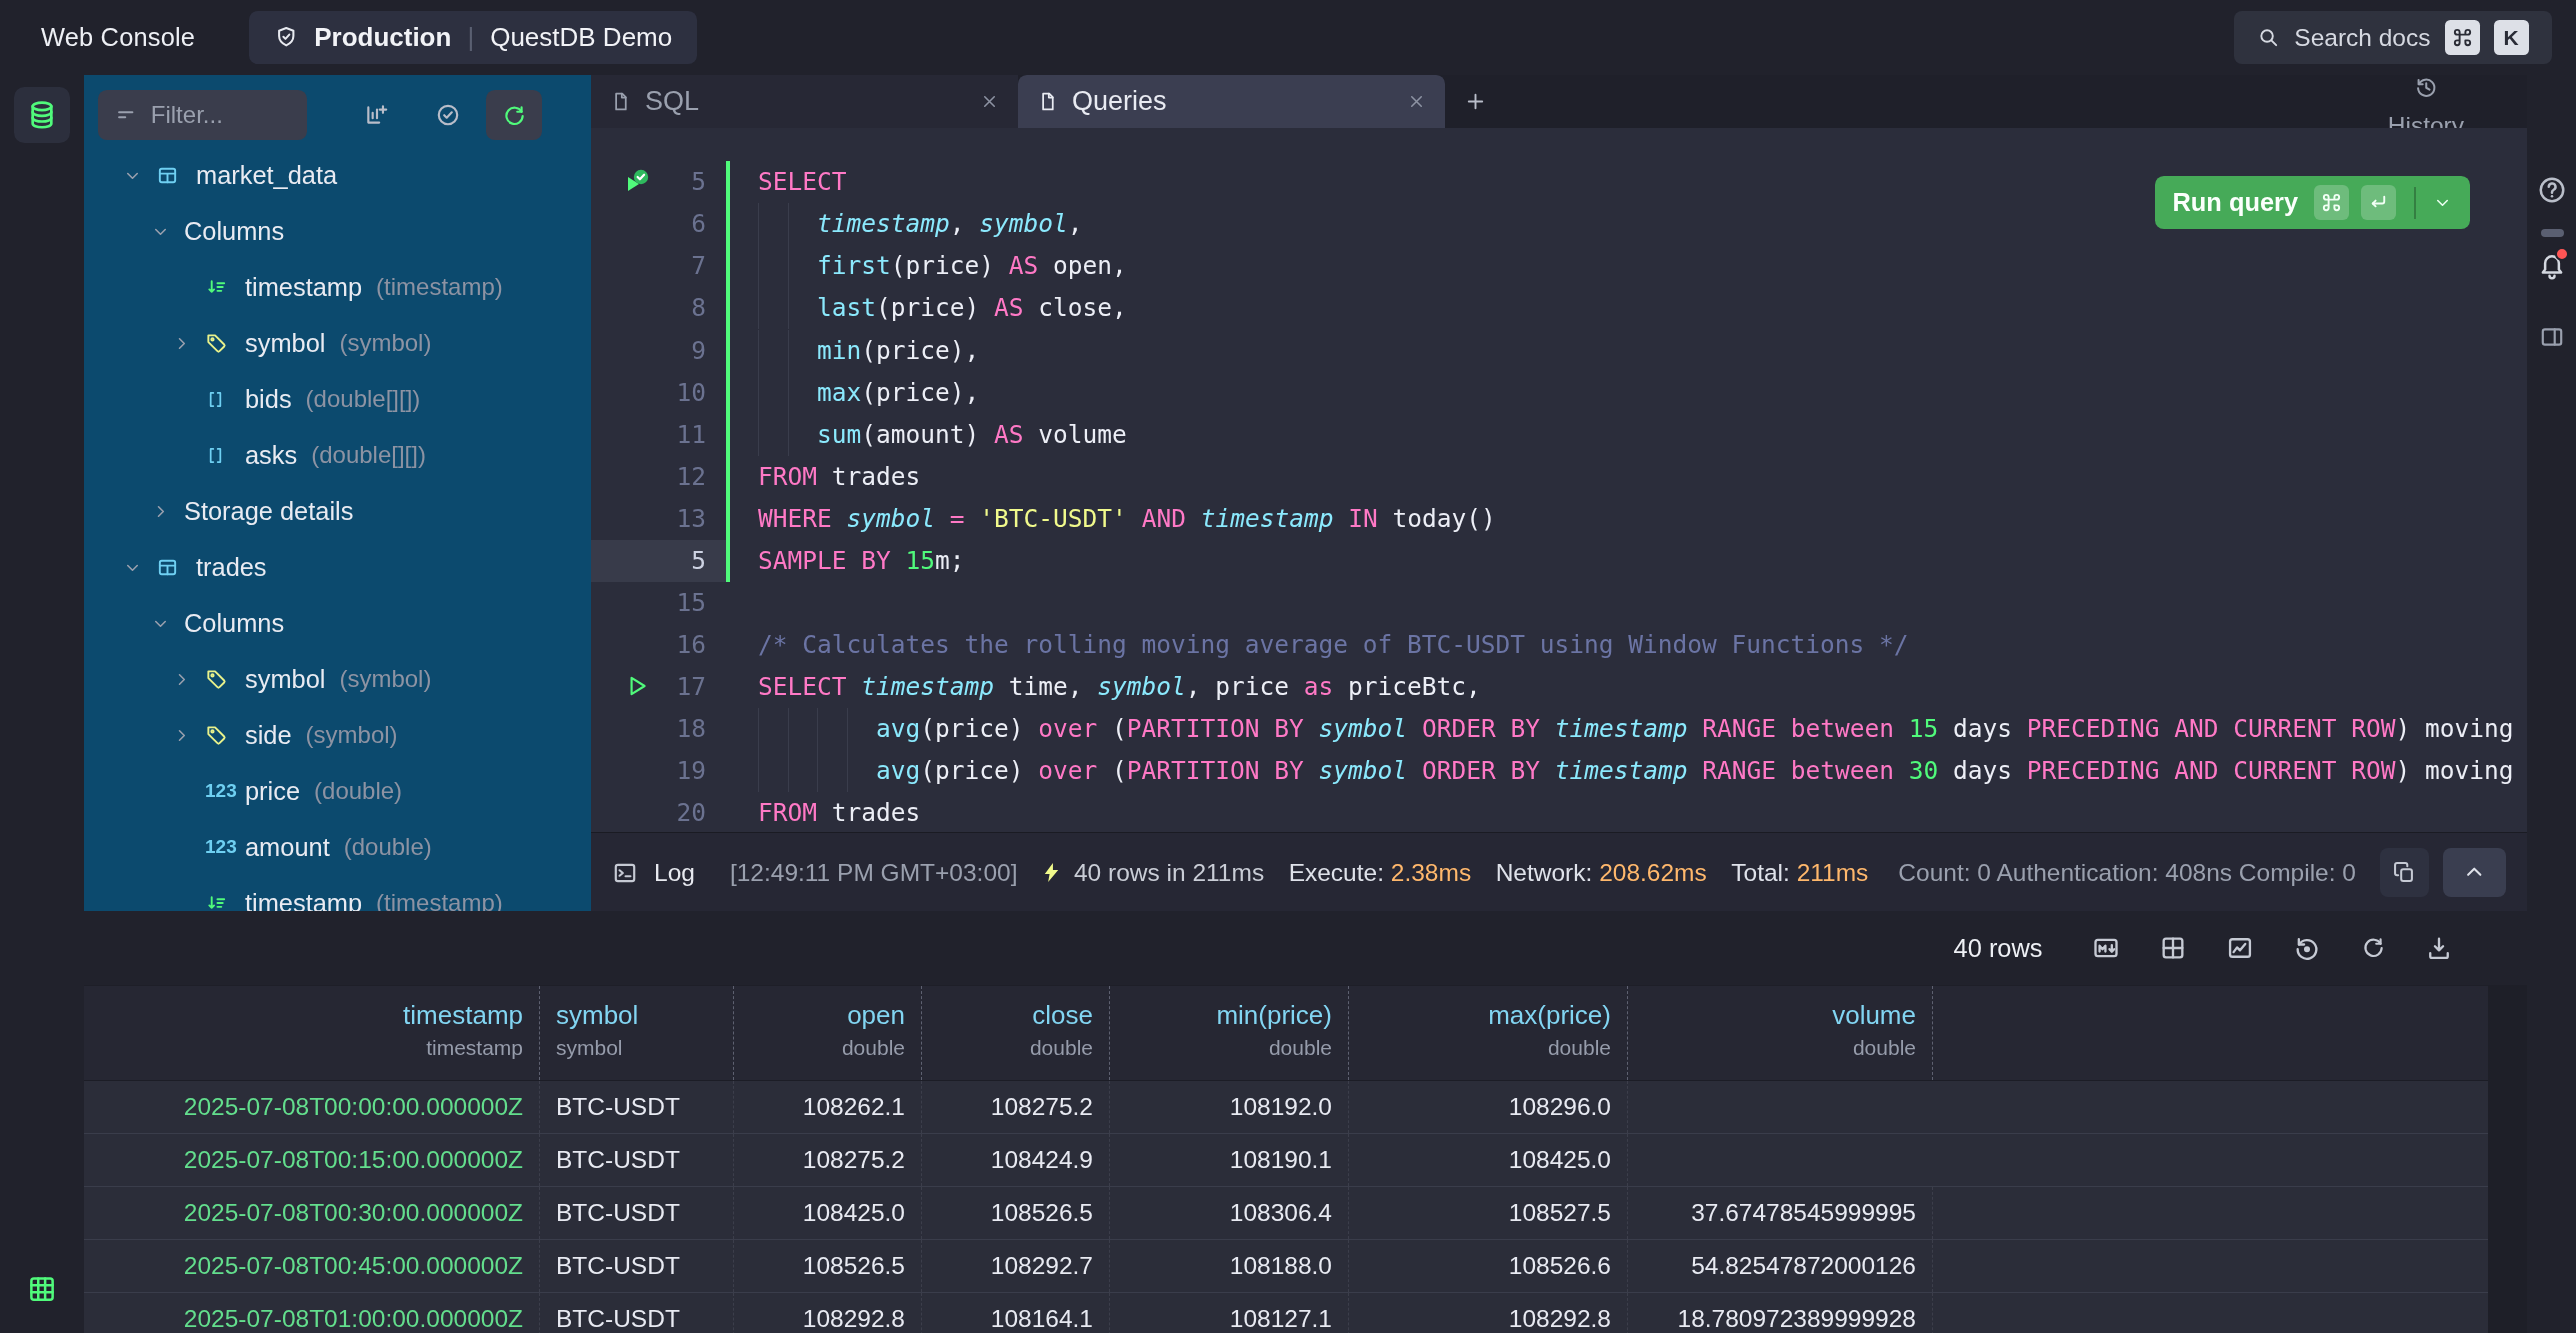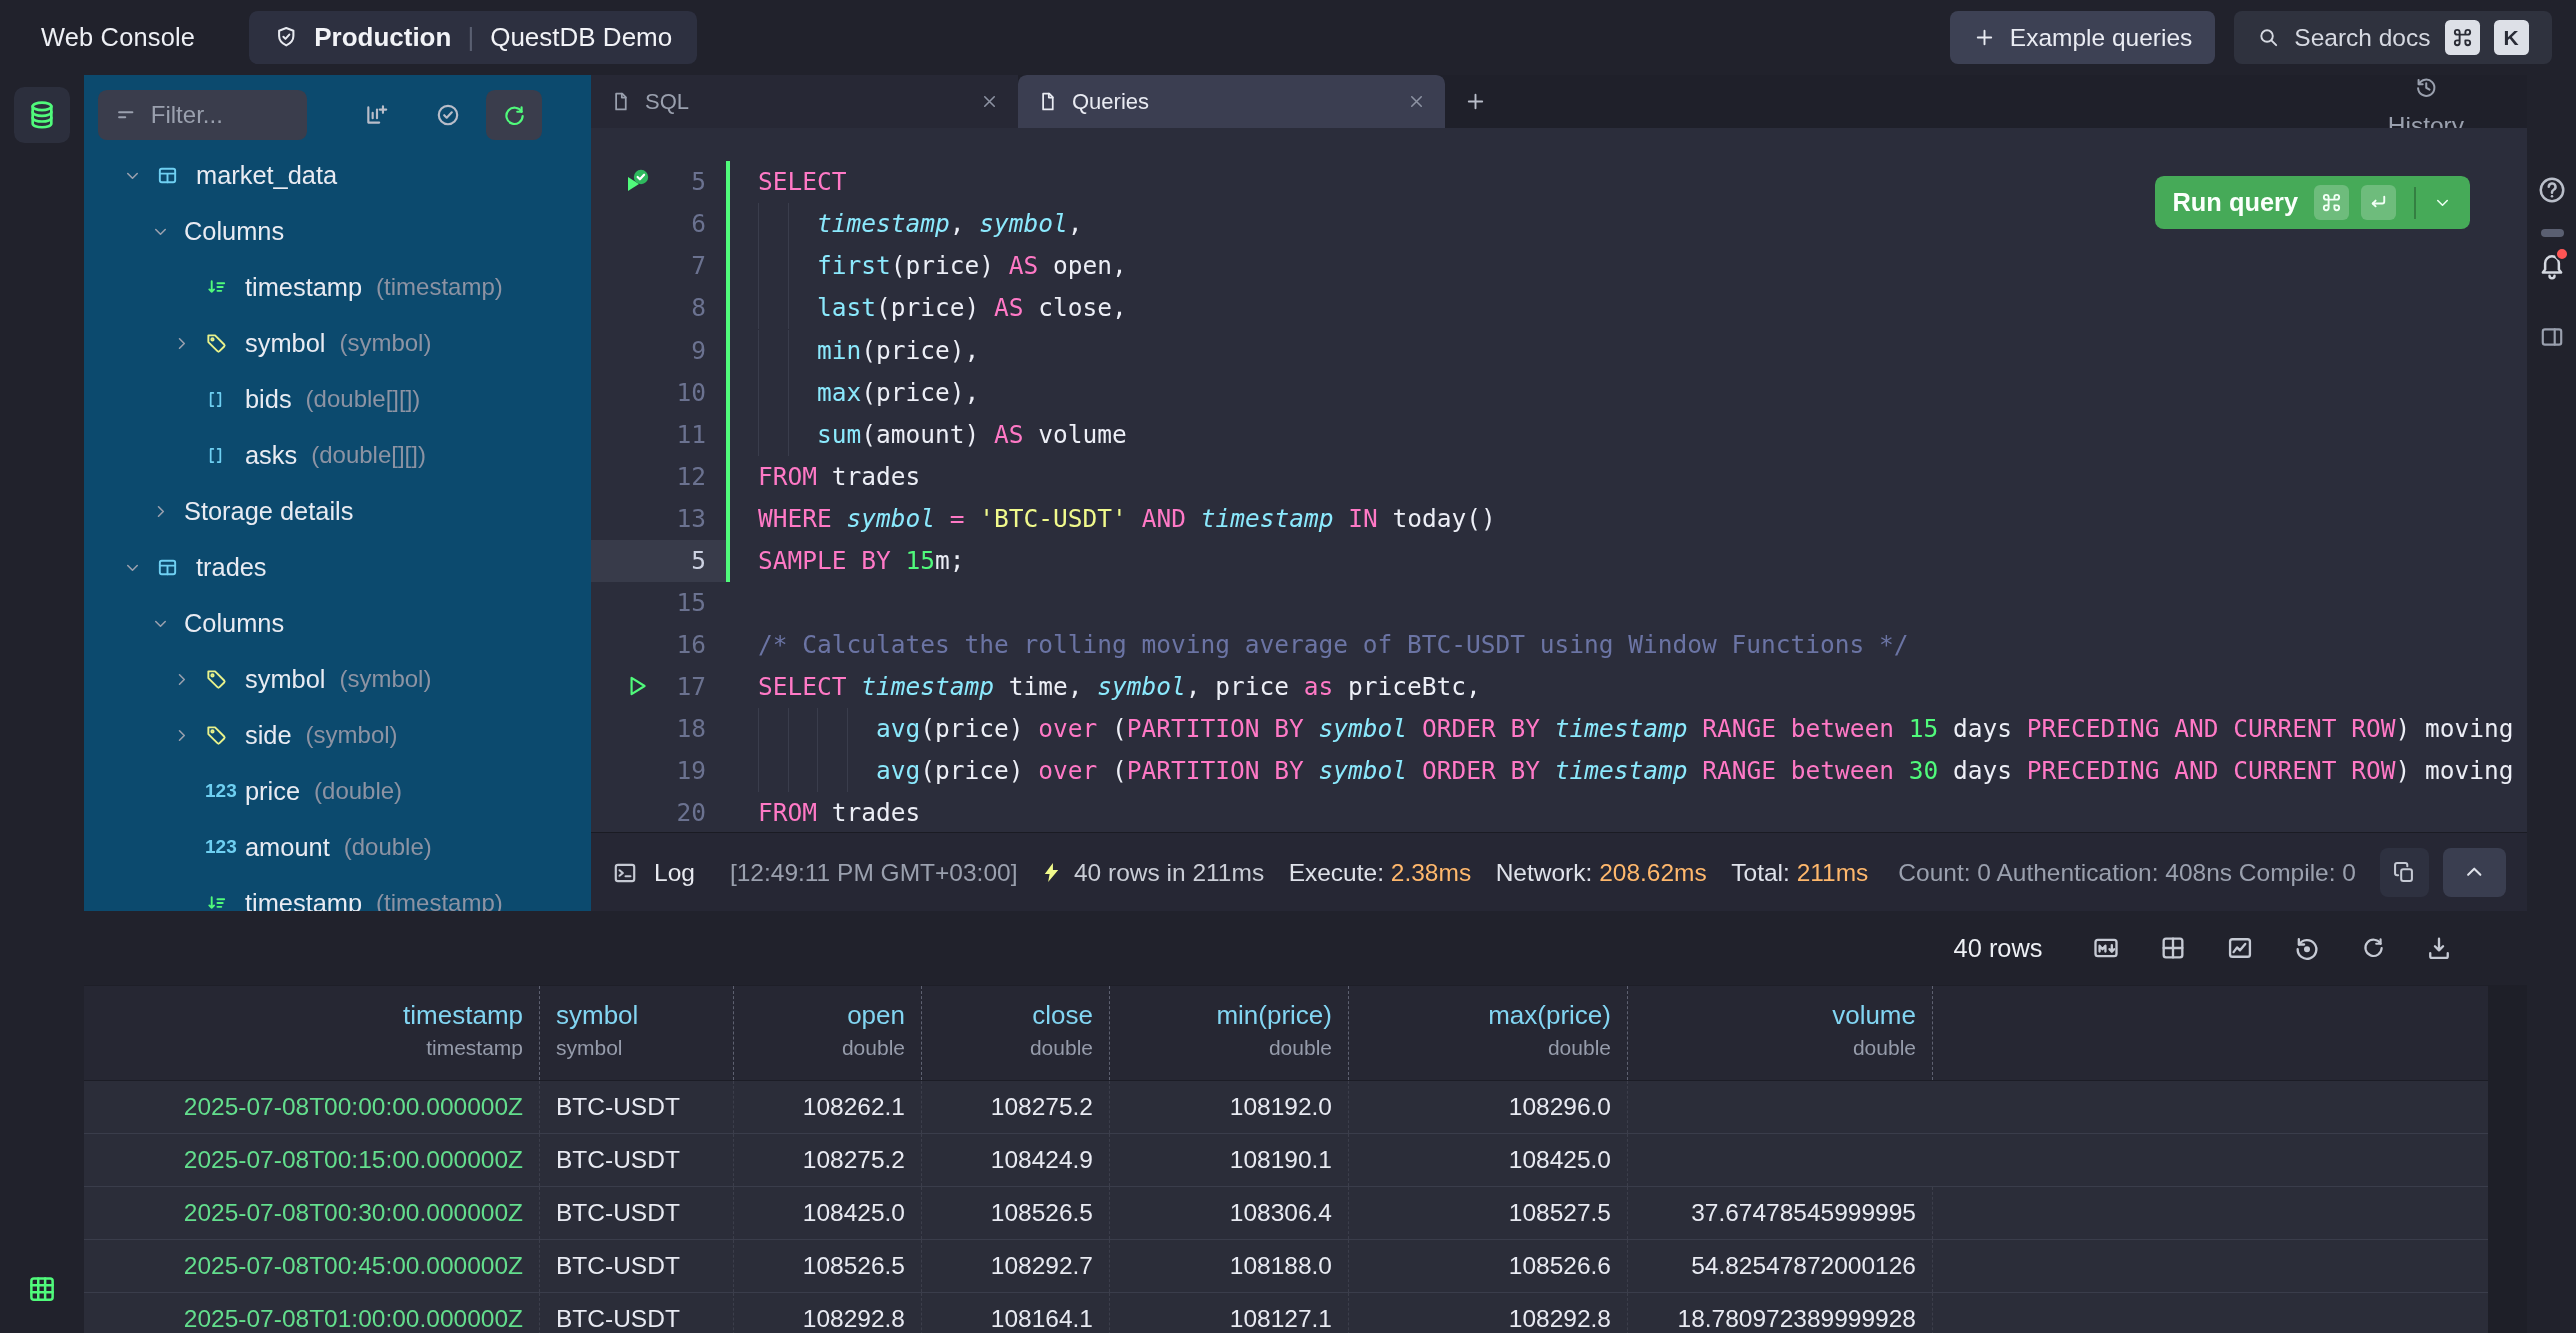--- a/index.html
+++ b/index.html
@@ -46,21 +46,21 @@
   .tree-chev { width:33px; color:#9aa0ae; display:flex; align-items:center; }
   .tree-ic { width:40px; display:flex; align-items:center; }
   .tree-label { font-size:25.4px; color:#e9ebf2; margin-right:14px; white-space:nowrap; }
   .tree-type { font-size:24px; color:#8d93a3; white-space:nowrap; }
   .ic-table { color:#6fd0f2; } .ic-sort { color:#50fa7b; } .ic-tag { color:#e9f28b; }
   .ic-br { color:#6fd0f2; } .ic-123 { color:#6fd0f2; font-size:19px; font-weight:700; letter-spacing:0; }
 
   
   #tabsrow { position:absolute; left:591px; top:75px; width:1936px; height:53px; background:#1f202a; display:flex; }
   .tab { width:427px; height:53px; display:flex; align-items:center; padding:0 19px; gap:14px;
-         background:#272835; color:#9aa0ae; font-size:22px; cursor:pointer;justify-content:flex-end; }
+         background:#272835; color:#9aa0ae; font-size:27px; cursor:pointer;justify-content:flex-end; }
   .tab.active { background:#3b3e51; color:#e9ebf2; border-radius:8.8px 8.8px 0 0; }
   .tab .tab-label { flex:1; }
   .tab-close { color:#8d93a3; }
   #tab-plus { width:61px; display:flex; align-items:center; justify-content:center; color:#b9bdc9; cursor:pointer; }
   #history-btn { position:absolute; right:63px; top:0; height:53px; display:flex; align-items:center; gap:12.3px;
                  color:#9aa0ae; font-size:24.5px; cursor:pointer;flex-direction:column; }
 
   
   #editor { position:absolute; left:591px; top:128px; width:1936px; height:704px; background:#2b2d3b; overflow:hidden; }
   #green-bar { position:absolute; left:135px; top:33px; width:4.4px; height:421px; background:#50fa7b; z-index:3; }
@@ -137,28 +137,20 @@
         <svg width="24.5" height="24.5" viewBox="0 0 24 24" fill="none" stroke="currentColor" stroke-width="2" stroke-linecap="round" stroke-linejoin="round">
           <path d="M12 3l7 2.6v5.2c0 4.4-2.9 7.3-7 9.2-4.1-1.9-7-4.8-7-9.2V5.6L12 3z"></path>
           <path d="M9.2 11.6l2 2 3.8-4.2"></path>
         </svg>
       </span>
     <span class="env">Production</span>
     <span class="sep">|</span>
     <span class="inst">QuestDB Demo</span>
   </div>
   <div class="spacer"></div>
-  <div class="top-btn" id="example-queries-btn">
-    <span class="icn">
-        <svg width="23" height="23" viewBox="0 0 24 24" fill="none" stroke="currentColor" stroke-width="2" stroke-linecap="round" stroke-linejoin="round">
-          <path d="M12 5v14M5 12h14"></path>
-        </svg>
-      </span>
-    <span>Example queries</span>
-  </div>
   <div class="top-btn" id="search-docs-btn">
     <span class="icn">
         <svg width="23" height="23" viewBox="0 0 24 24" fill="none" stroke="currentColor" stroke-width="2" stroke-linecap="round" stroke-linejoin="round">
           <circle cx="10.5" cy="10.5" r="6"></circle>
           <path d="M15 15l5 5"></path>
         </svg>
       </span>
     <span>Search docs</span>
     <span class="keycap">
         <span class="icn">

